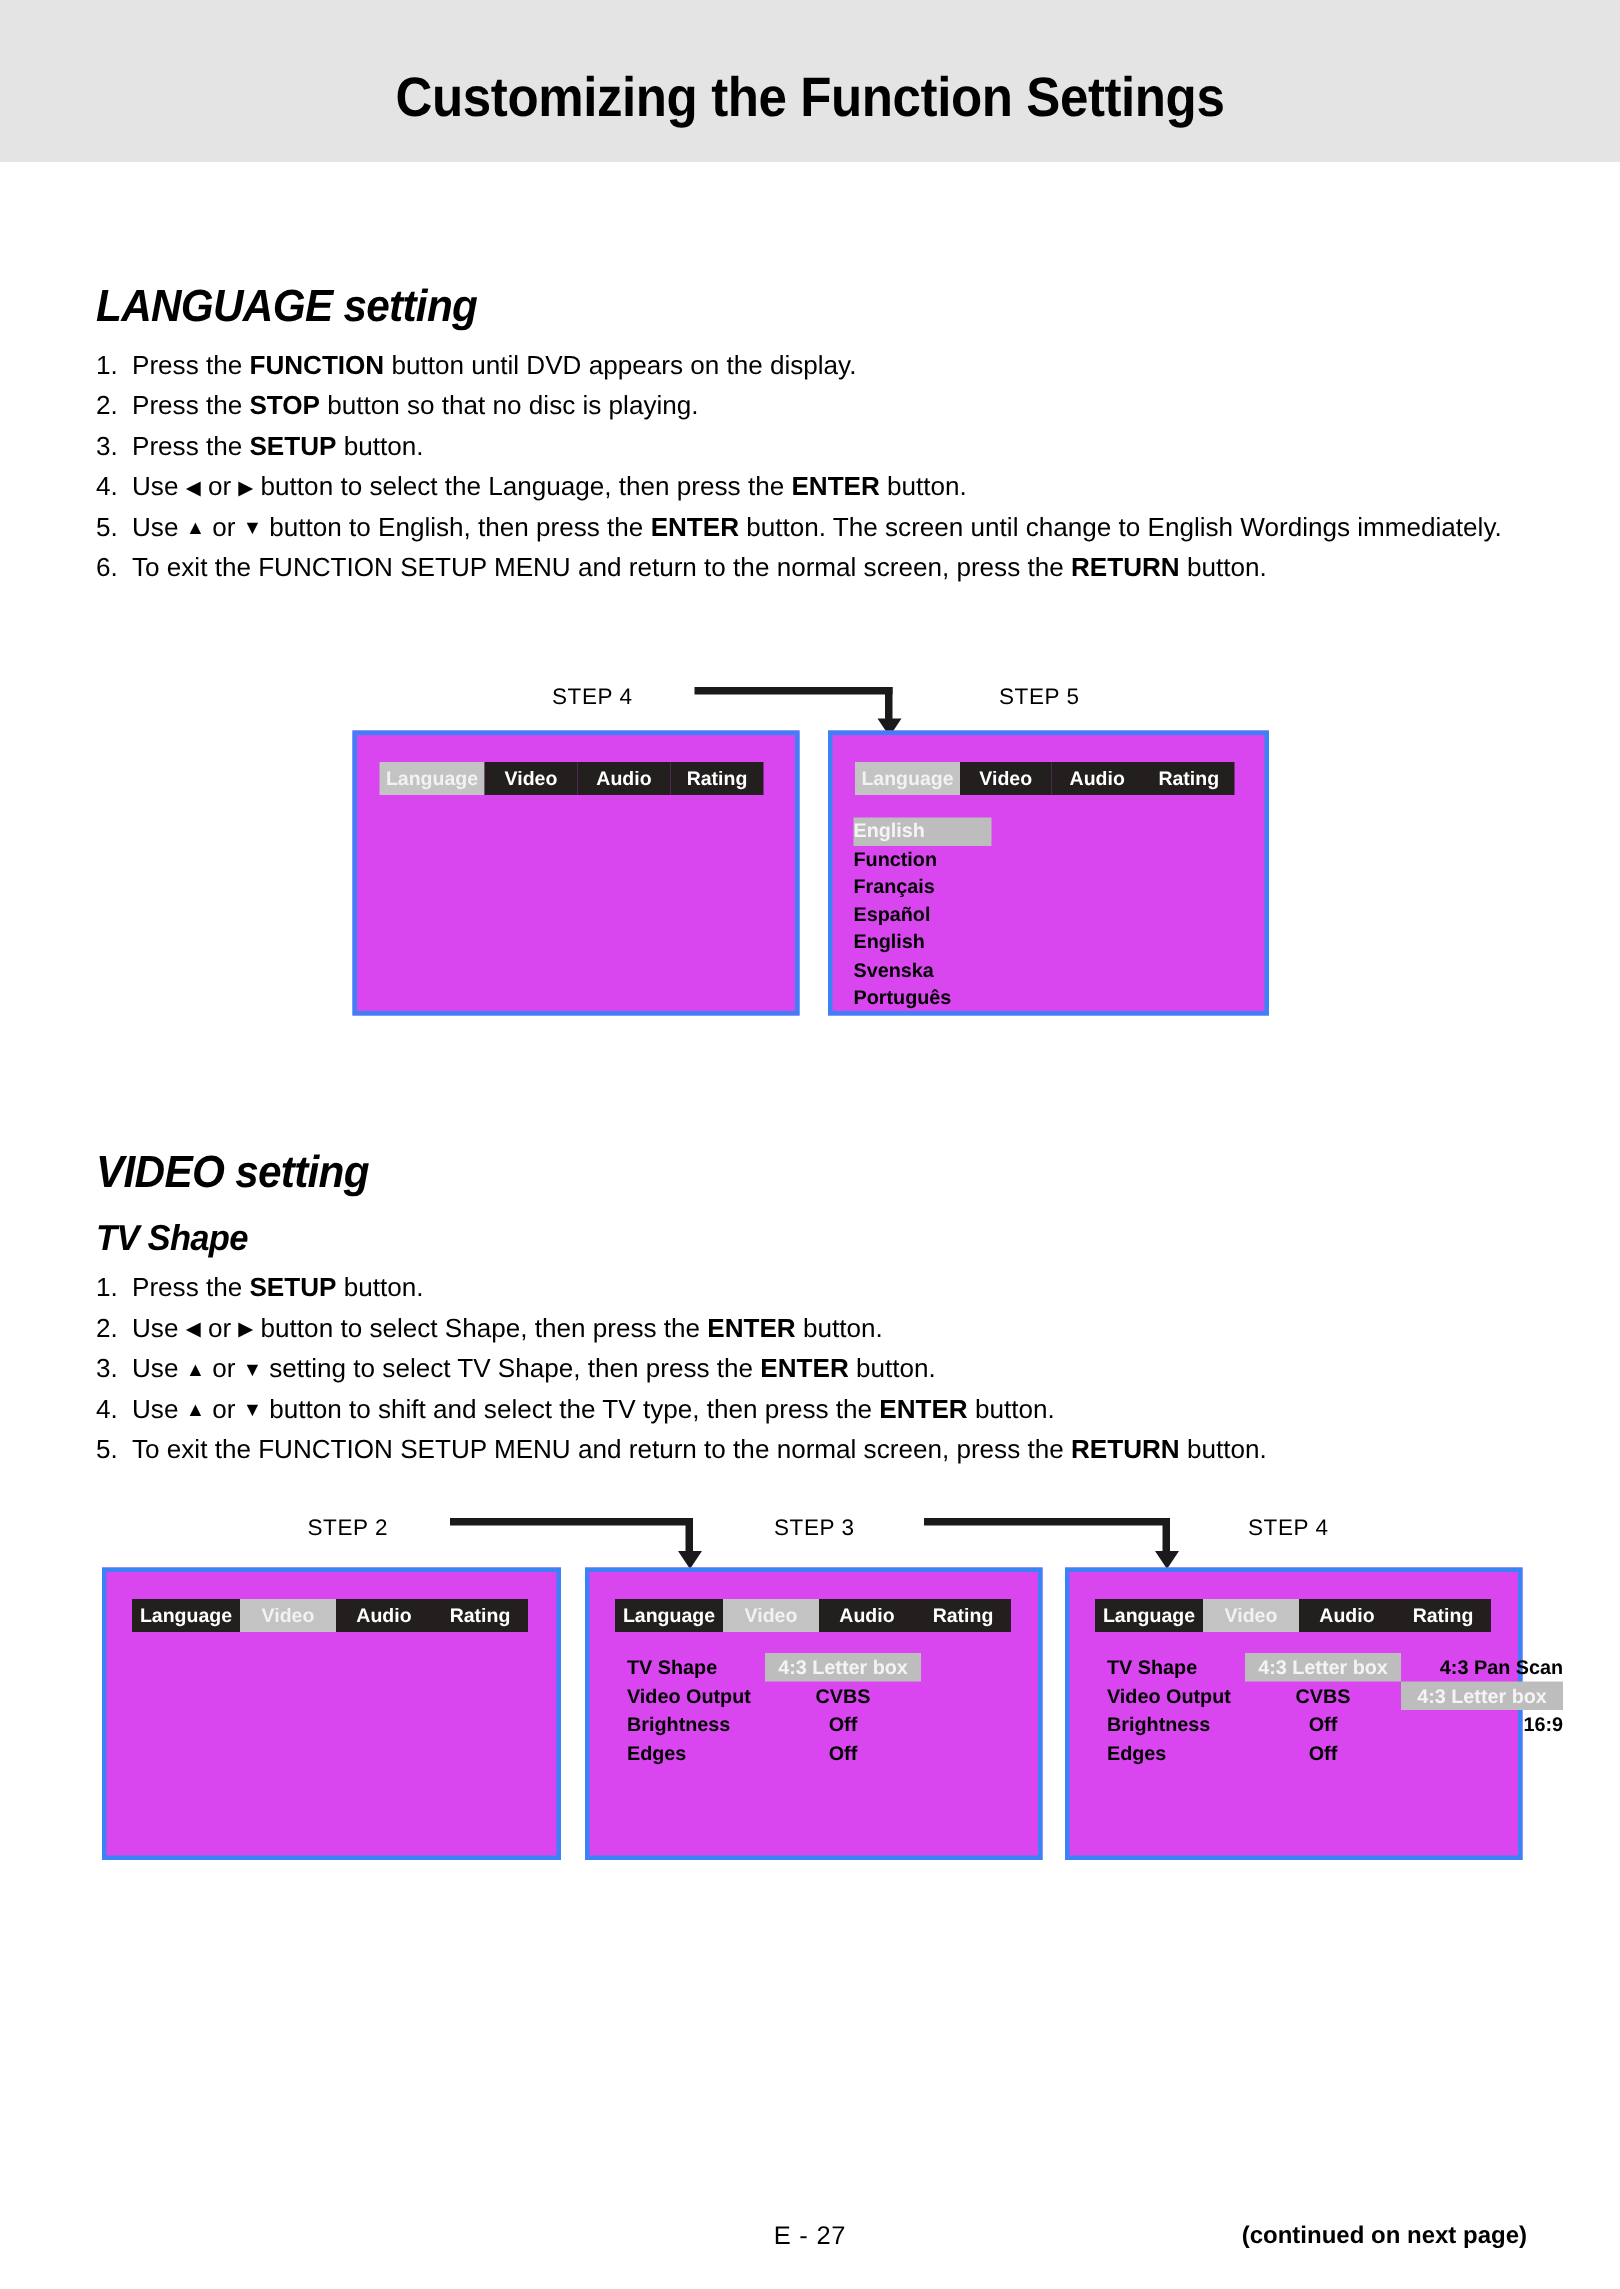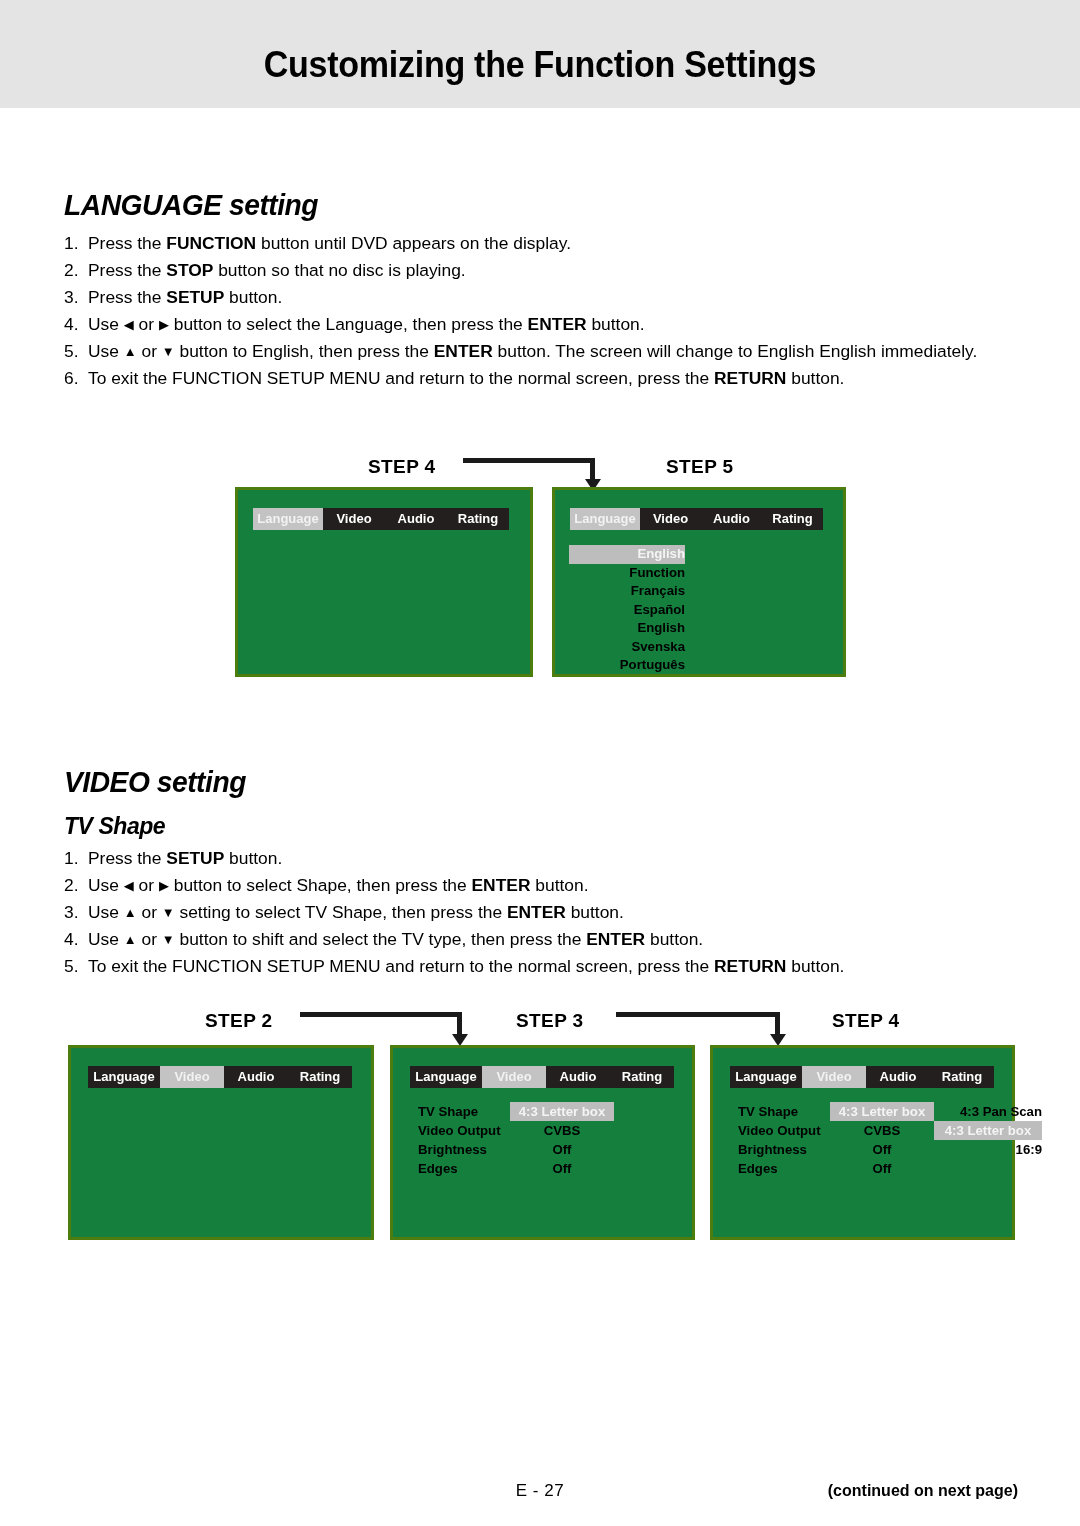--- a/index.html
+++ b/index.html
@@ -107,22 +107,22 @@
     position: relative;
     top: -1px;
   }
 
   
   .diagram-area { position: absolute; left: 0; top: 0; width: 1080px; height: 1526px; pointer-events: none; }
   .diagram-area > * { pointer-events: auto; }
 
   .step-label {
     position: absolute;
-    font-size: 19px;
-    font-weight: bold;
+    font-size: 15px;
+    font-weight: normal;
     letter-spacing: 0.4px;
     white-space: nowrap;
   }
 
   .connector { position: absolute; }
   .connector .hbar {
     position: absolute;
     left: 0;
     top: 0;
     height: 5px;
@@ -139,22 +139,22 @@
     width: 0;
     height: 0;
     border-left: 8px solid transparent;
     border-right: 8px solid transparent;
     border-top: 12px solid #1a1a1a;
   }
 
   
   .tv-box {
     position: absolute;
-    background: #15803d;
-    border: 3px solid #4d7c0f;
+    background: #d946ef;
+    border: 3px solid #3b82f6;
     box-sizing: border-box;
   }
 
   .menu-bar {
     position: absolute;
     display: flex;
     height: 22px;
     font-size: 13px;
     font-weight: bold;
     color: #ffffff;
@@ -171,24 +171,23 @@
   }
 
   
   .lang-list {
     position: absolute;
     font-size: 13.2px;
     font-weight: bold;
     line-height: 18.5px;
   }
   .lang-item {
-    text-align: right;
-    width: 104px;
-    white-space: nowrap;
-    padding-left: 12px;
+    text-align: left;
+    width: 92px;
+    white-space: nowrap;
   }
   .lang-item.sel {
     background: #bdbdbd;
     color: #f4f4f4;
   }
 
   
   .vid-rows {
     position: absolute;
     font-size: 13.2px;
@@ -255,21 +254,21 @@
     <div class="step-row">
       <span class="step-num">3.</span>
       <span class="step-text"><span>Press the </span><b>SETUP</b><span> button.</span></span>
     </div>
     <div class="step-row">
       <span class="step-num">4.</span>
       <span class="step-text"><span>Use </span><span class="arrow-glyph">◀</span><span> or </span><span class="arrow-glyph">▶</span><span> button to select the Language, then press the </span><b>ENTER</b><span> button.</span></span>
     </div>
     <div class="step-row">
       <span class="step-num">5.</span>
-      <span class="step-text justify"><span>Use </span><span class="arrow-glyph">▲</span><span> or </span><span class="arrow-glyph">▼</span><span> button to English, then press the </span><b>ENTER</b><span> button. The screen will change to English English immediately.</span></span>
+      <span class="step-text justify"><span>Use </span><span class="arrow-glyph">▲</span><span> or </span><span class="arrow-glyph">▼</span><span> button to English, then press the </span><b>ENTER</b><span> button. The screen until change to English Wordings immediately.</span></span>
     </div>
     <div class="step-row">
       <span class="step-num">6.</span>
       <span class="step-text"><span>To exit the FUNCTION SETUP MENU and return to the normal screen, press the </span><b>RETURN</b><span> button.</span></span>
     </div>
   </div>
 
 <div class="diagram-area">
 
   <div class="step-label" style="left:368px; top:456px;">STEP  4</div>

